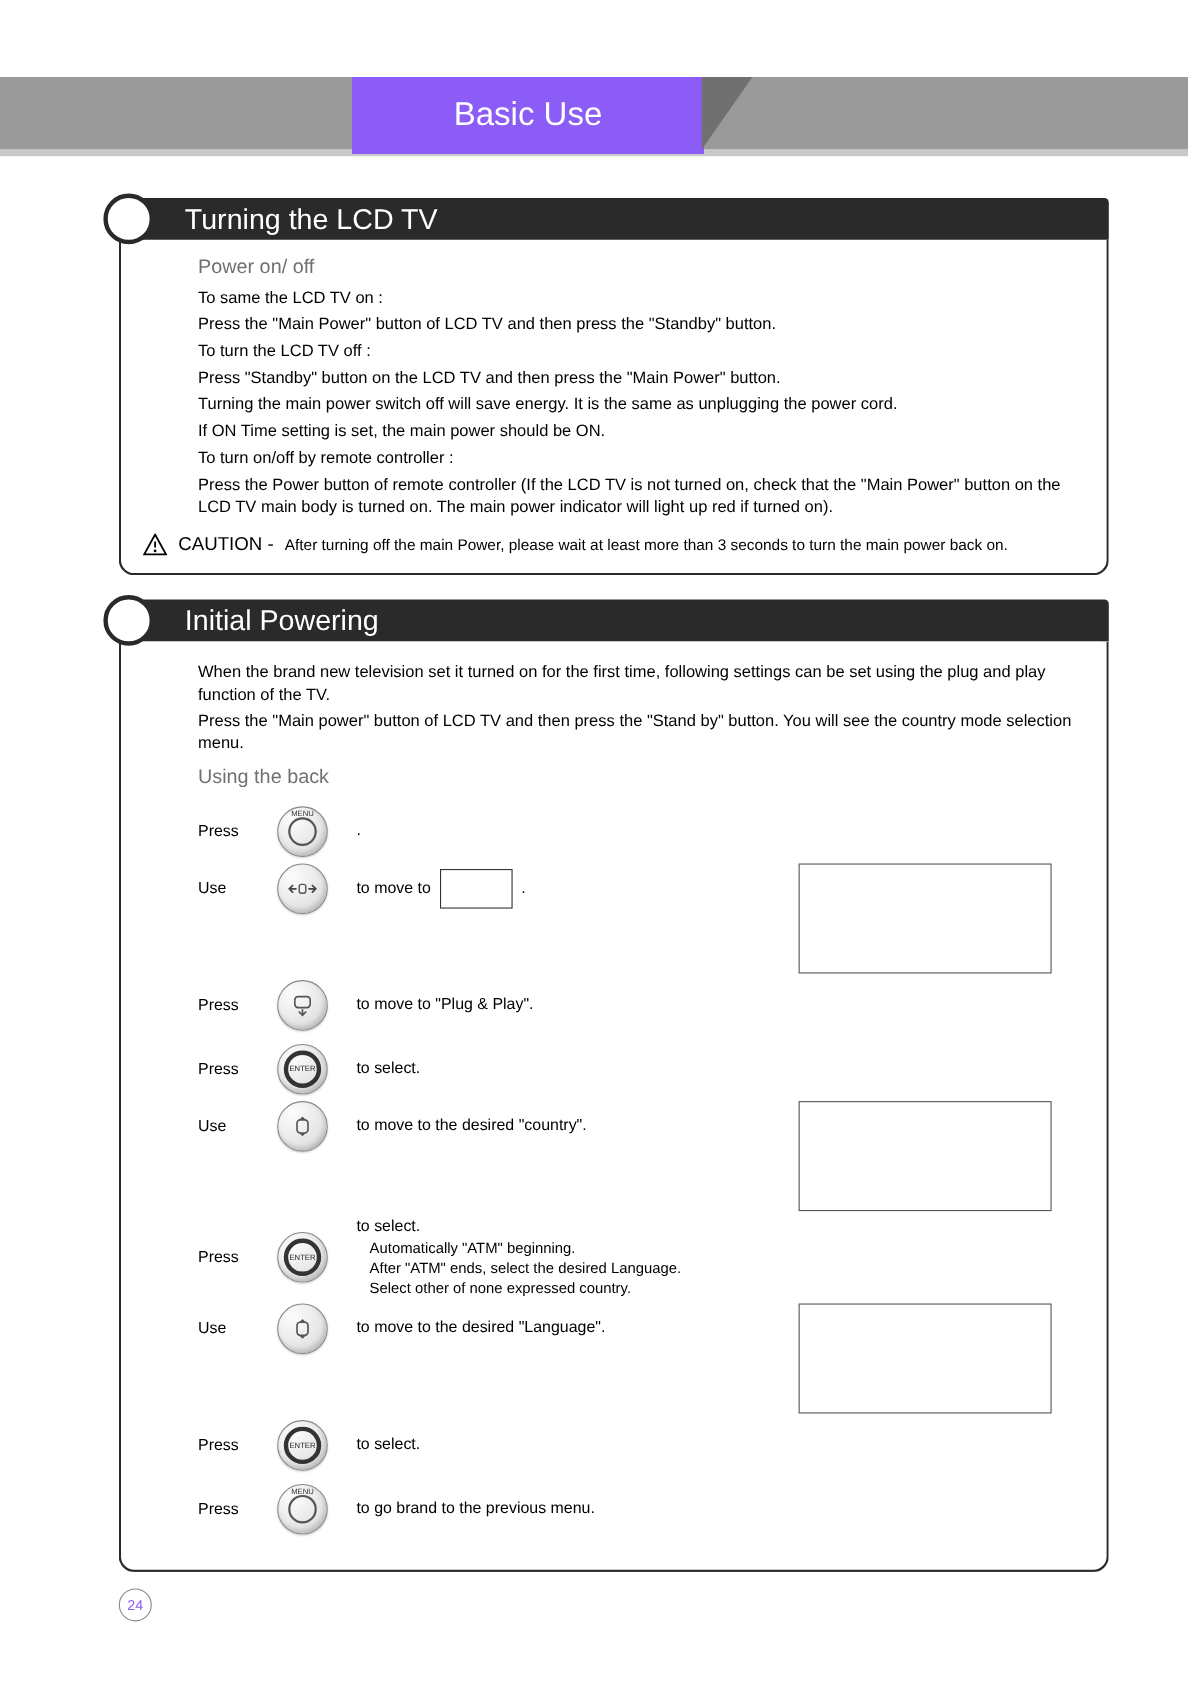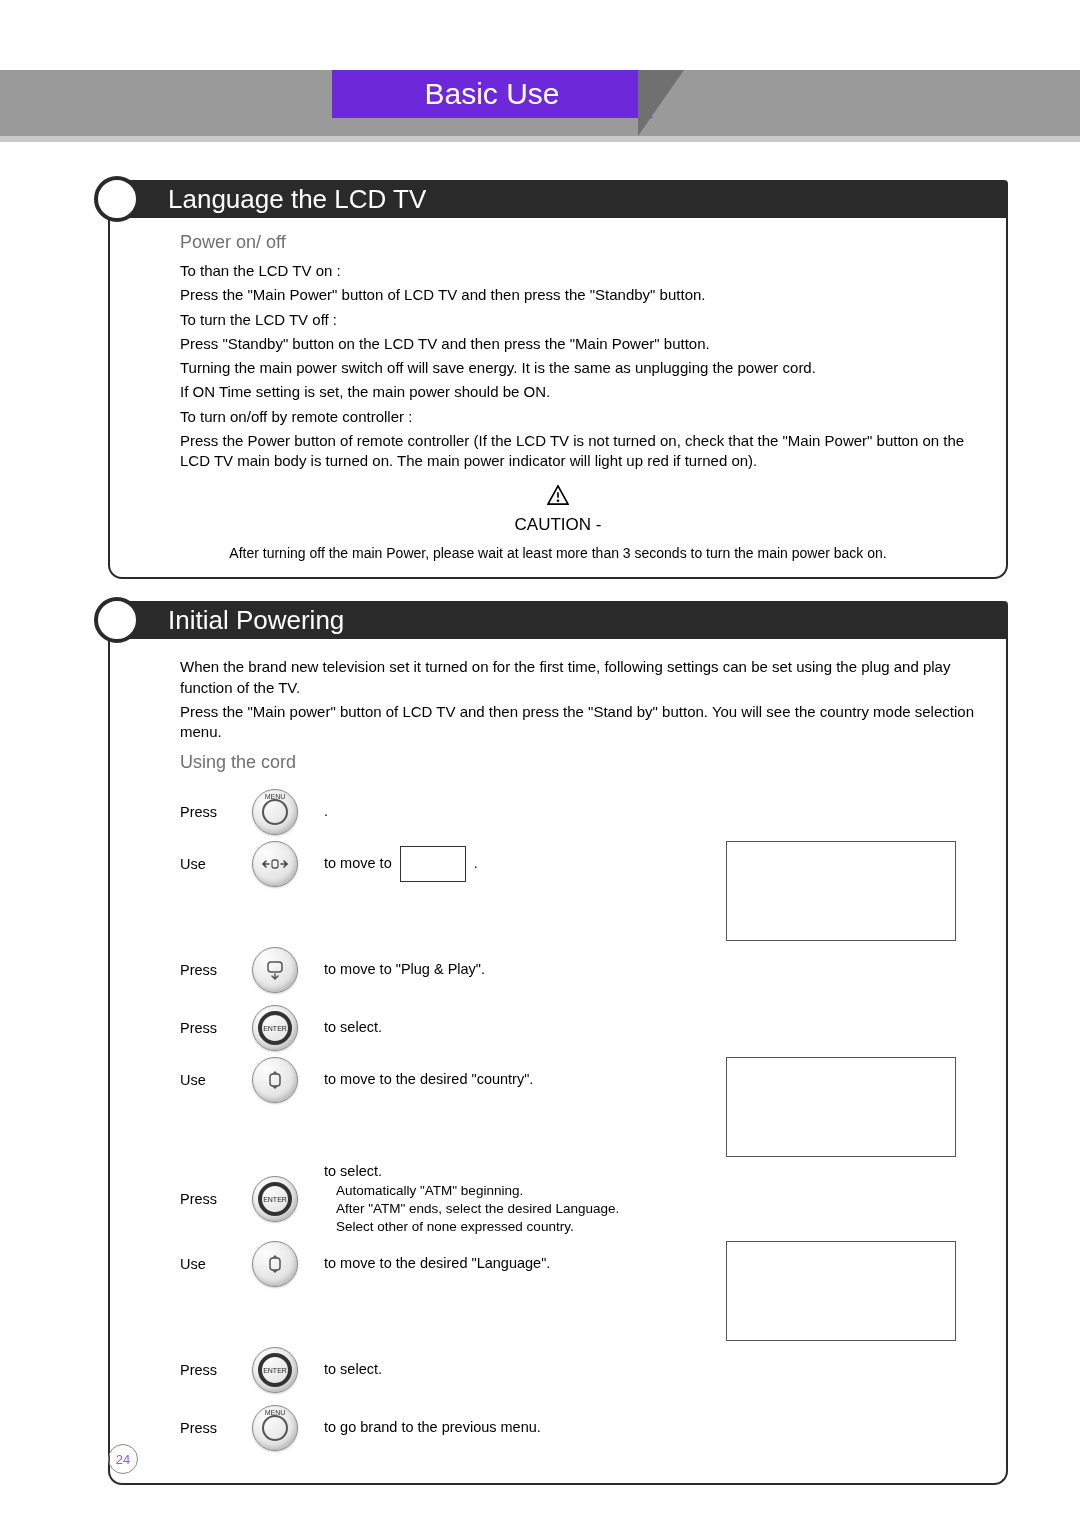--- a/index.html
+++ b/index.html
@@ -25,26 +25,25 @@
     position:absolute;
     left:0; right:0; bottom:-6px;
     height:6px;
     background:#c9c9c9;
   }
   .tab {
     position: absolute;
     top: 70px;
     left: 320px;
     width: 320px;
-    height: 48px;
-    background: #6d28d9;
+    height: 70px;
+    background: #8b5cf6;
     display: flex;
     align-items: center;
     justify-content: center;
-    margin-left: 12px;
   }
   .tab-label {
     color: #fff;
     font-size: 30px;
     font-weight: 400;
   }
   .tab-slant {
     position: absolute;
     top: 70px;
     left: 638px;
@@ -101,21 +100,20 @@
     line-height:1.35;
   }
 
   .caution-row{
     display:flex;
     align-items:center;
     gap:10px;
     margin-top:14px;
     margin-left:-50px;
     font-size:14px;
-    flex-direction:column;
   }
   .caution-tri{
     width:22px;
     height:20px;
     display:flex;
     align-items:center;
     justify-content:center;
   }
   .caution-tri svg{ width:22px; height:20px; }
 
@@ -218,25 +216,25 @@
 <div class="top-band"></div>
 <div class="tab">
   <span class="tab-label">Basic Use</span>
 </div>
 <div class="tab-slant"></div>
 
 <div class="page-content">
 
   <div class="section-header">
     <div class="dot"></div>
-    <span>Language the LCD TV</span>
+    <span>Turning the LCD TV</span>
   </div>
   <div class="section-body">
     <p class="subhead">Power on/ off</p>
-    <p class="para">To than the LCD TV on :</p>
+    <p class="para">To same the LCD TV on :</p>
     <p class="para">Press the "Main Power" button of LCD TV and then press the "Standby" button.</p>
     <p class="para">To turn the LCD TV off :</p>
     <p class="para">Press "Standby" button on the LCD TV and then press the "Main Power" button.</p>
     <p class="para">Turning the main power switch off will save energy. It is the same as unplugging the power cord.</p>
     <p class="para">If ON Time setting is set, the main power should be ON.</p>
     <p class="para">To turn on/off by remote controller :</p>
     <p class="para">Press the Power button of remote controller (If the LCD TV is not turned on, check that the "Main Power" button on the LCD TV main body is turned on. The main power indicator will light up red if turned on).</p>
 
     <div class="caution-row">
       <span class="caution-tri">
@@ -251,21 +249,21 @@
     </div>
   </div>
 
   <div class="section-header">
     <div class="dot"></div>
     <span>Initial Powering</span>
   </div>
   <div class="section-body" style="padding-bottom:26px;">
     <p class="para">When the brand new television set it turned on for the first time, following settings can be set using the plug and play function of the TV.</p>
     <p class="para">Press the "Main power" button of LCD TV and then press the "Stand by" button. You will see the country mode selection menu.</p>
-    <p class="subhead" style="margin-top:10px;">Using the cord</p>
+    <p class="subhead" style="margin-top:10px;">Using the back</p>
 
     <div class="steps">
 
       <div class="step-row">
         <div class="step-verb">Press</div>
         <div class="btn-icon pos">
           <span class="tiny-label">MENU</span>
           <div class="inner"></div>
         </div>
         <div class="step-text">.</div>

